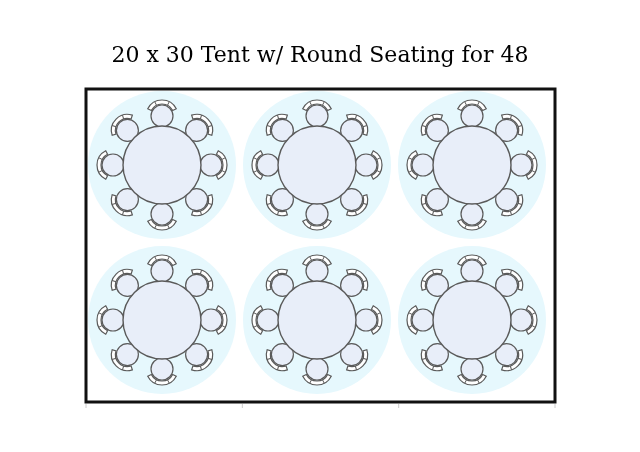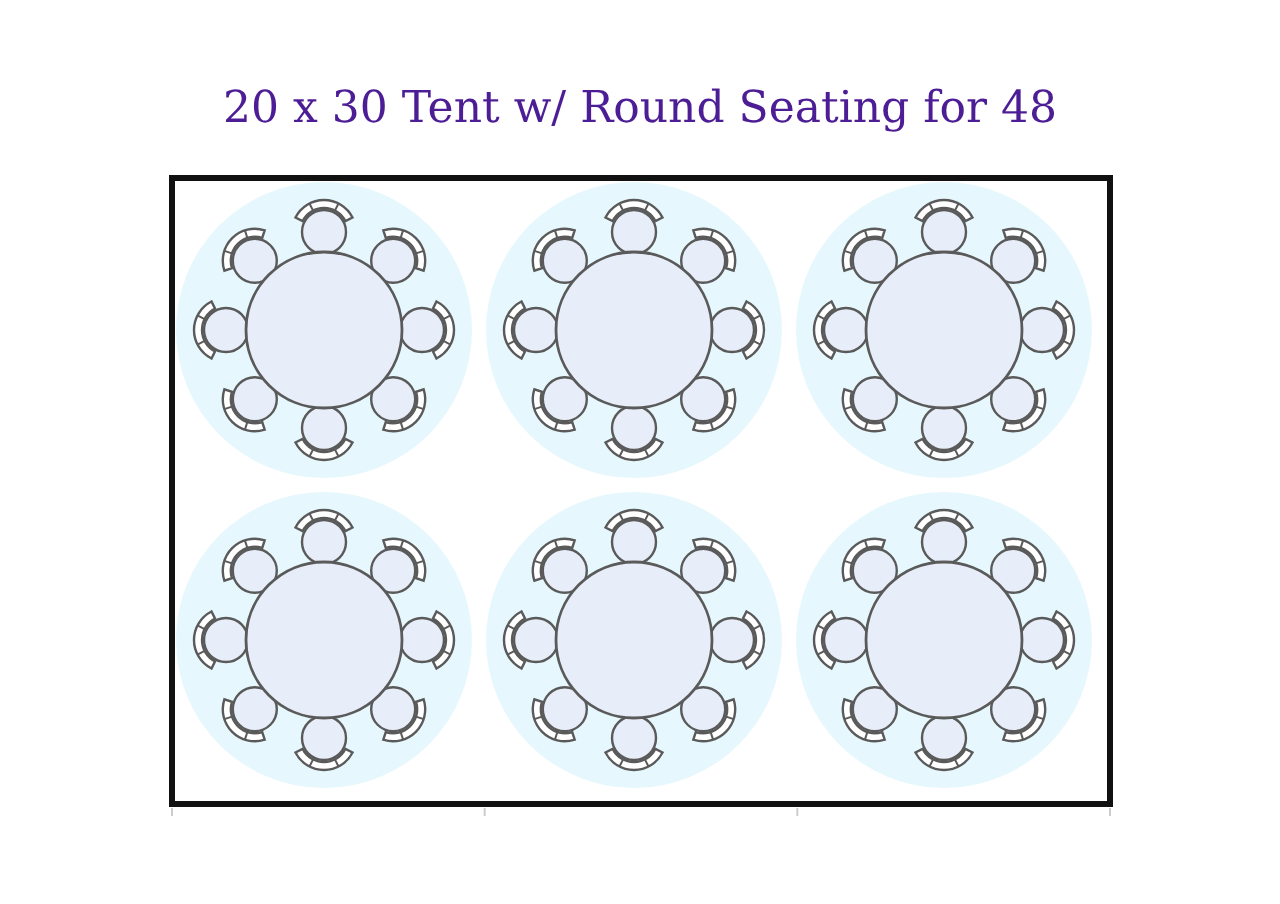--- a/index.html
+++ b/index.html
@@ -1,20 +1,20 @@
 <!DOCTYPE html>
 <html><head>
 <meta charset="utf-8">
 <style>
   html, body { margin: 0; padding: 0; background: #ffffff; }
   body { width: 640px; height: 452px; position: relative; overflow: hidden; }
   .title {
     position: absolute; left: 0; top: 42px; width: 640px; text-align: center;
     font-family: "DejaVu Serif", "Liberation Serif", serif;
-    font-size: 22px; color: #4c1d95; letter-spacing: 0px;
+    font-size: 22px; color: #000000; letter-spacing: 0px;
   }
   svg.plan { position: absolute; left: 0; top: 0; }
 </style>
 </head>
 <body>
 
 <div class="title">20 x 30 Tent w/ Round Seating for 48</div>
 
 <svg class="plan" width="640" height="452" viewBox="0 0 640 452">
   <g id="ticks">

